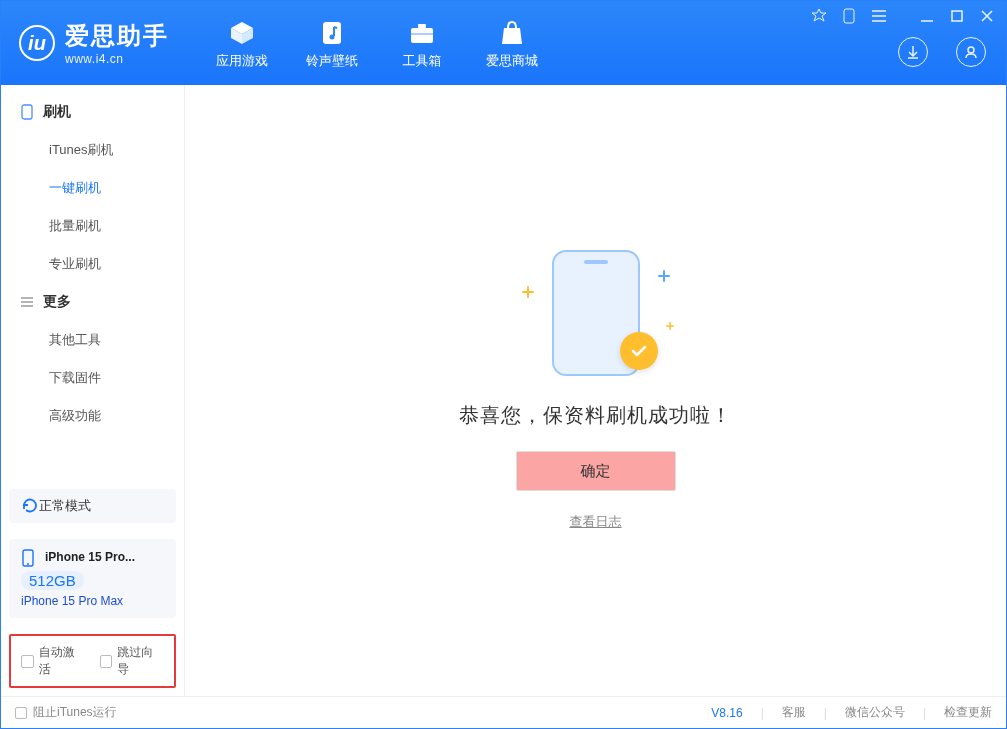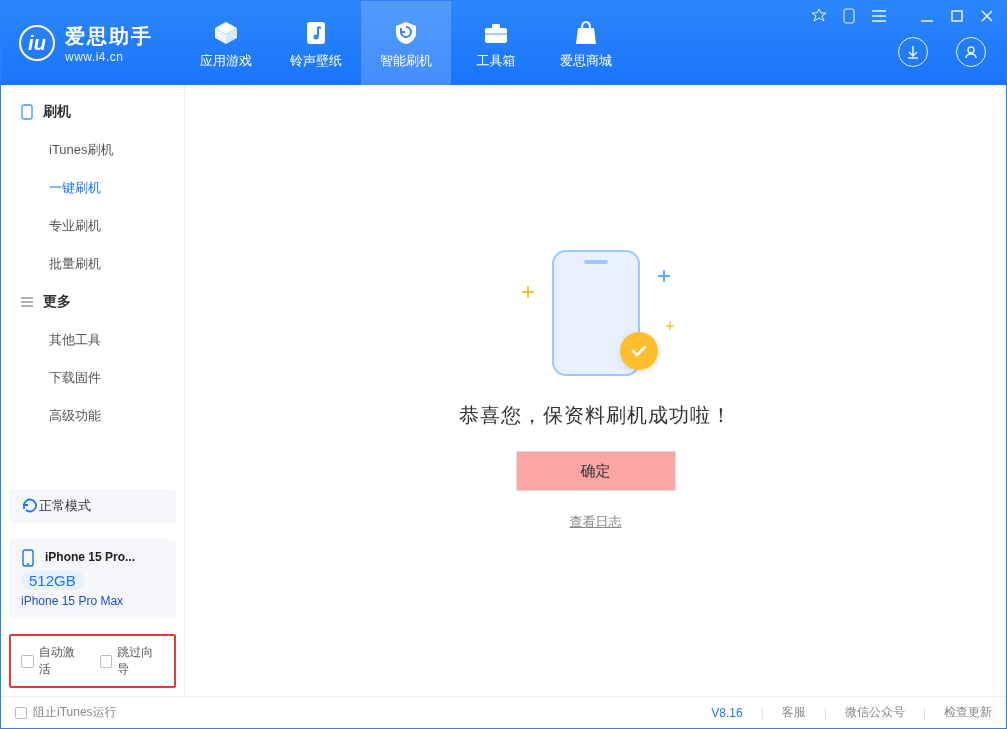--- a/index.html
+++ b/index.html
@@ -16,21 +16,21 @@
     background: linear-gradient(to bottom, #2c86fb, #1a75fb);
     display: flex; align-items: stretch; color: #fff;
     position: relative;
   }
   .logo-area { display:flex; align-items:center; padding: 0 18px; gap:10px; }
   .logo-badge {
     width:36px; height:36px; border:2px solid #fff; border-radius:50%;
     display:flex; align-items:center; justify-content:center;
     font-weight:700; font-style:italic; font-size:20px;
   }
-  .logo-text .app-name { font-size:20px; font-weight:600; letter-spacing:2px;}
+  .logo-text .app-name { font-size:24px; font-weight:600; letter-spacing:2px;}
   .logo-text .app-url  { font-size:12px; opacity:.9; letter-spacing:0.5px;}
   .nav { display:flex; margin-left:10px;}
   .nav-item {
     width: 90px;
     display:flex; flex-direction:column; align-items:center; justify-content:center;
     cursor:pointer; font-size:13px; gap:6px;
     padding-top:4px;
   }
   .nav-item.active { background: rgba(255,255,255,.18); }
   .nav-icon { width:26px; height:26px; display:flex;align-items:center;justify-content:center;}
@@ -140,30 +140,20 @@
       <span class="nav-icon">
         <svg width="22" height="26" viewBox="0 0 22 26">
             <rect x="2" y="2" rx="3" width="18" height="22" fill="#fff"></rect>
             <path d="M13 7 L13 16" stroke="#2c86fb" stroke-width="2"></path>
             <circle cx="11" cy="17" r="2.5" fill="#2c86fb"></circle>
             <path d="M13 7 L16 8" stroke="#2c86fb" stroke-width="2"></path>
           </svg>
       </span>
       <span>铃声壁纸</span>
     </div>
-    <div class="nav-item active">
-      <span class="nav-icon">
-        <svg width="26" height="26" viewBox="0 0 26 26">
-            <path d="M13 2 L23 6 L23 13 C23 19 18 23 13 24 C8 23 3 19 3 13 L3 6 Z" fill="#fff"></path>
-            <path d="M13 7 A5 5 0 1 1 8 12" stroke="#2c86fb" stroke-width="2" fill="none"></path>
-            <path d="M8 8 L8 12 L12 12" stroke="#2c86fb" stroke-width="2" fill="none"></path>
-          </svg>
-      </span>
-      <span>智能刷机</span>
-    </div>
     <div class="nav-item">
       <span class="nav-icon">
         <svg width="26" height="24" viewBox="0 0 26 24">
             <rect x="2" y="7" width="22" height="15" rx="2" fill="#fff"></rect>
             <rect x="9" y="3" width="8" height="4" rx="1" fill="#fff"></rect>
             <rect x="2" y="12" width="22" height="2" fill="#2c86fb" opacity=".4"></rect>
           </svg>
       </span>
       <span>工具箱</span>
     </div>
@@ -234,22 +224,22 @@
       <div class="side-group-header">
         <span class="gicon">
           <svg width="14" height="16" viewBox="0 0 14 16">
               <rect x="2" y="1" width="10" height="14" rx="2" fill="none" stroke="#4a90ff" stroke-width="1.3"></rect>
             </svg>
         </span>
         <span>刷机</span>
       </div>
       <div class="side-item">iTunes刷机</div>
       <div class="side-item active">一键刷机</div>
+      <div class="side-item">批量刷机</div>
       <div class="side-item">专业刷机</div>
-      <div class="side-item">批量刷机</div>
 
       <div class="side-group-header">
         <span class="gicon">
           <svg width="14" height="12" viewBox="0 0 14 12">
               <path d="M1 2 H13 M1 6 H13 M1 10 H13" stroke="#999" stroke-width="1.5"></path>
             </svg>
         </span>
         <span>更多</span>
       </div>
       <div class="side-item">其他工具</div>

